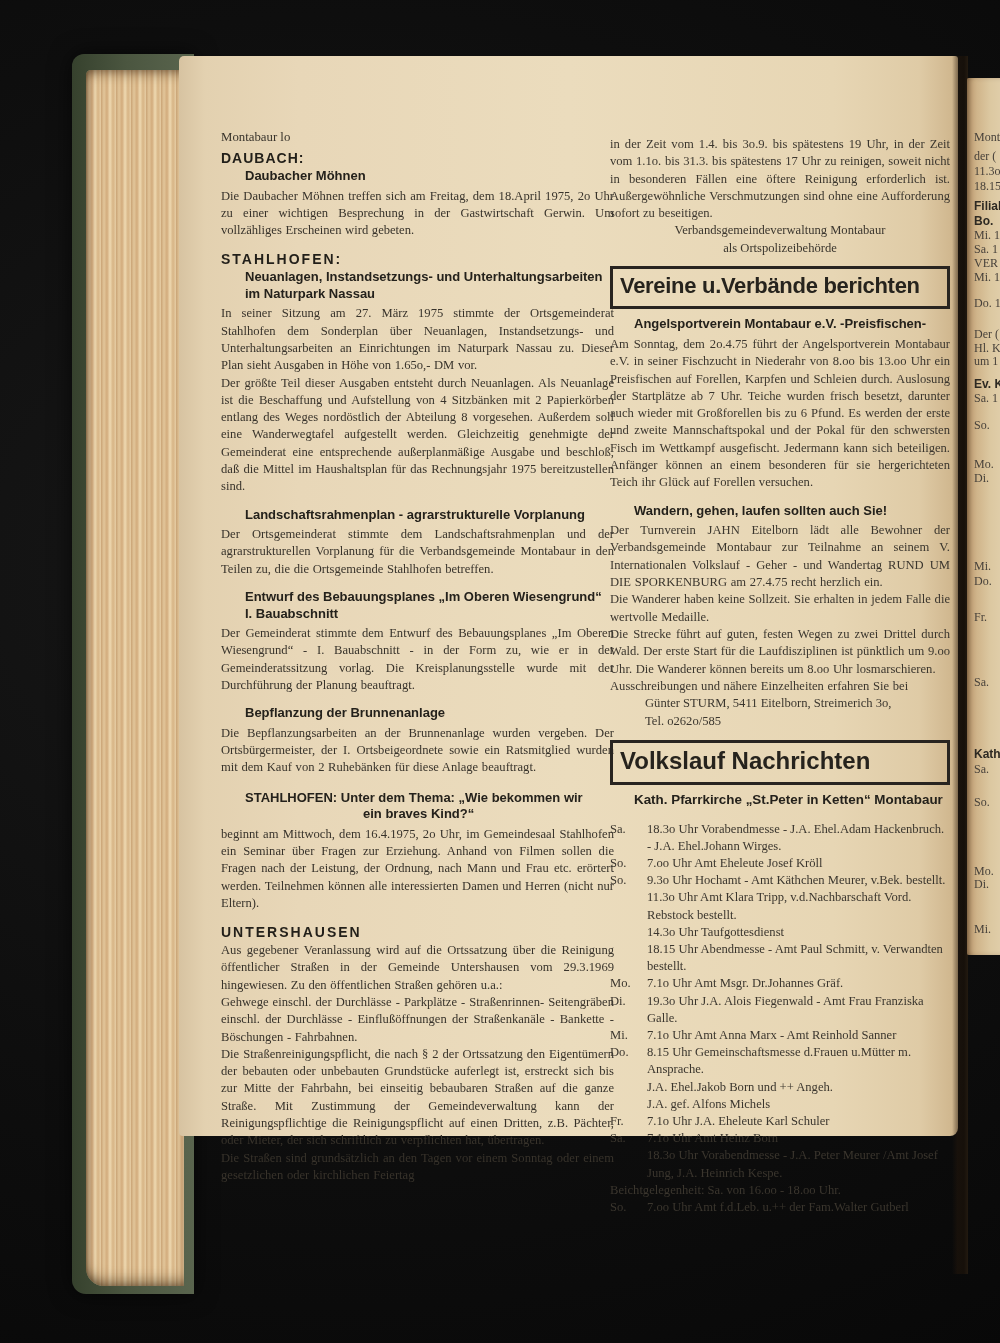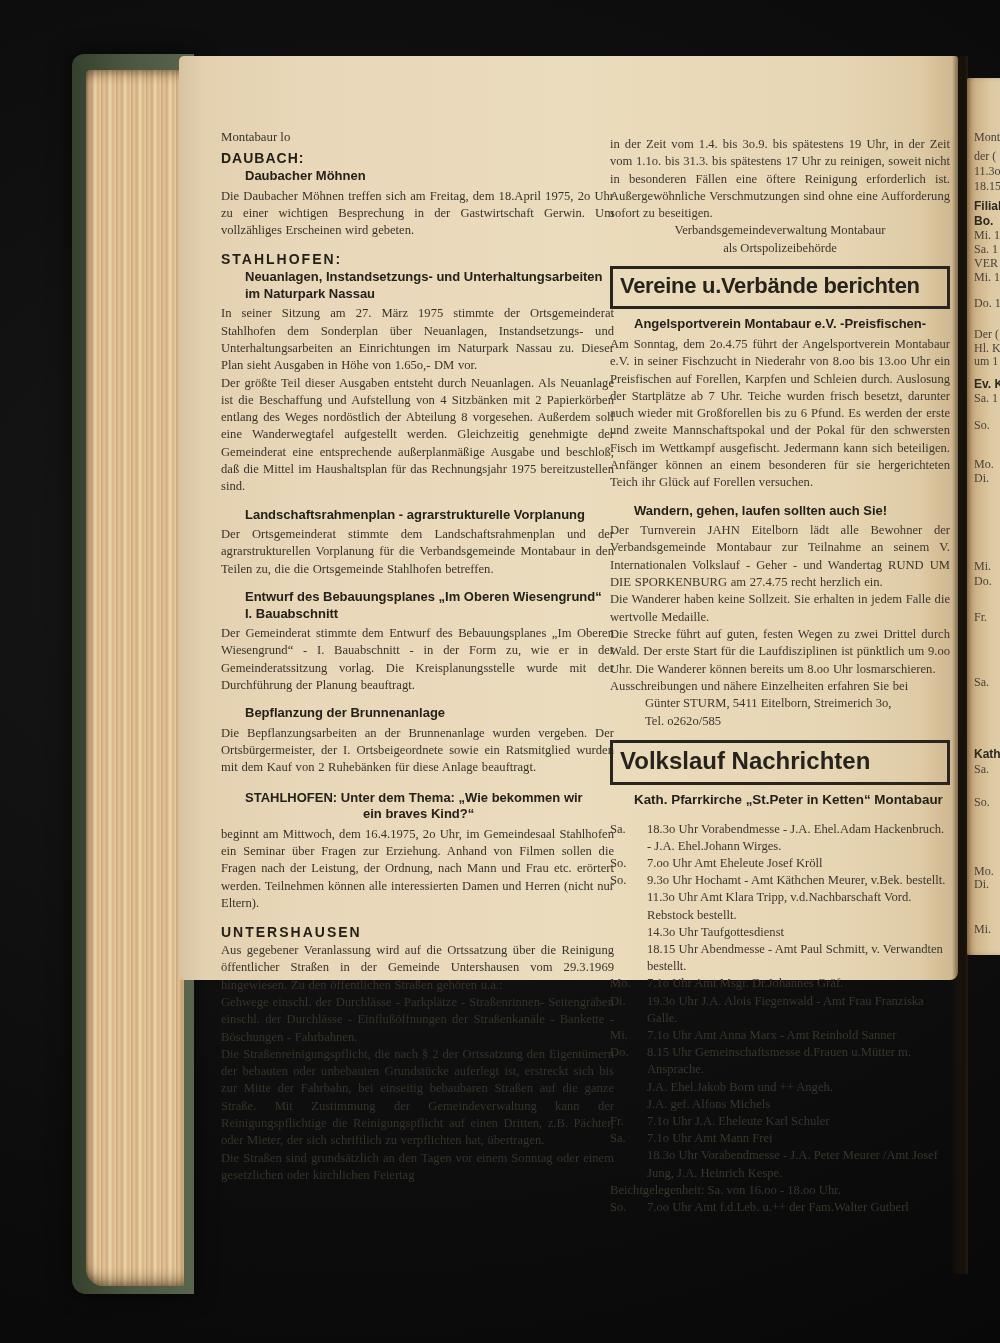--- a/index.html
+++ b/index.html
@@ -12,21 +12,21 @@
     border-radius:12px 0 0 14px;box-shadow:0 0 22px rgba(0,0,0,.65);}
   
   .edges{position:absolute;left:86px;top:70px;width:98px;height:1216px;
     background:repeating-linear-gradient(90deg,
       #c9a375 0px,#e2c69a 3px,#d2ab7c 6px,#eed9b1 9px,#d7b485 12px,#e6cda4 15px),
     #dcbf94;border-radius:5px 0 0 18px;
     box-shadow:inset 0 10px 12px -7px rgba(55,35,15,.55),
                inset 0 -12px 14px -8px rgba(45,28,10,.6),
                inset 6px 0 8px -5px rgba(40,25,10,.5);}
   
-  .main{position:absolute;left:179px;top:56px;width:779px;height:924px;
+  .main{position:absolute;left:179px;top:56px;width:779px;height:1080px;
     background:linear-gradient(90deg,#d7c3a1 0px,#e3d1b0 26px,#e8d7b8 120px,#ebdcbd 50%,#e7d6b4 84%,#dfcba6 95%,#cdb38a 100%);
     border-radius:5px 3px 8px 4px;}
   .gutter{position:absolute;left:952px;top:56px;width:16px;height:1218px;
     background:linear-gradient(90deg,rgba(40,25,12,0) 0%,rgba(40,25,12,.45) 35%,#16100a 75%,#231a10 100%);}
   
   .sliver{position:absolute;left:967px;top:78px;width:33px;height:877px;overflow:hidden;
     background:linear-gradient(90deg,#c7a679 0%,#dcc8a1 35%,#e6d6b4 75%);
     border-radius:2px 0 0 2px;
     box-shadow:inset 5px 0 7px -4px rgba(60,35,15,.8);padding-left:33px;}
   .sliver .it{position:absolute;left:7px;font-size:12px;line-height:13px;color:#47413a;white-space:nowrap;}
@@ -164,21 +164,21 @@
           <div class="crow">
             <span class="cday"></span>
             <span class="ctext">J.A. gef. Alfons Michels</span>
           </div>
           <div class="crow">
             <span class="cday">Fr.</span>
             <span class="ctext">7.1o Uhr J.A. Eheleute Karl Schuler</span>
           </div>
           <div class="crow">
             <span class="cday">Sa.</span>
-            <span class="ctext">7.1o Uhr Amt Mann Frei</span>
+            <span class="ctext">7.1o Uhr Amt Heinz Born</span>
           </div>
           <div class="crow">
             <span class="cday"></span>
             <span class="ctext">18.3o Uhr Vorabendmesse - J.A. Peter Meurer /Amt Josef Jung, J.A. Heinrich Kespe.</span>
           </div>
           <div class="crow full">
 
             <span class="ctext">Beichtgelegenheit: Sa. von 16.oo - 18.oo Uhr.</span>
           </div>
           <div class="crow">

